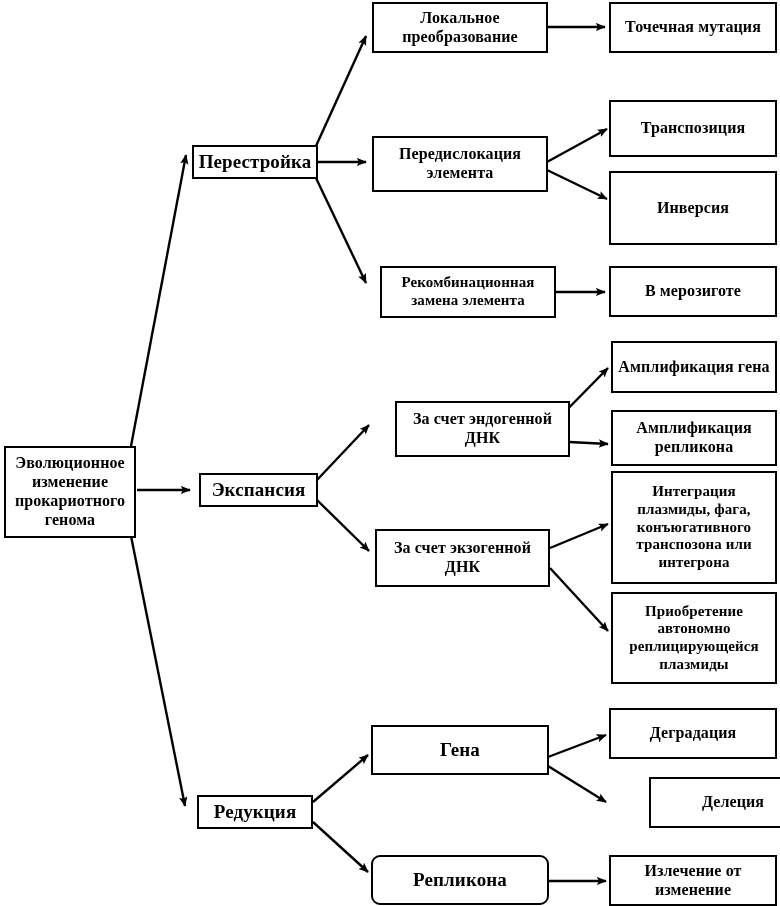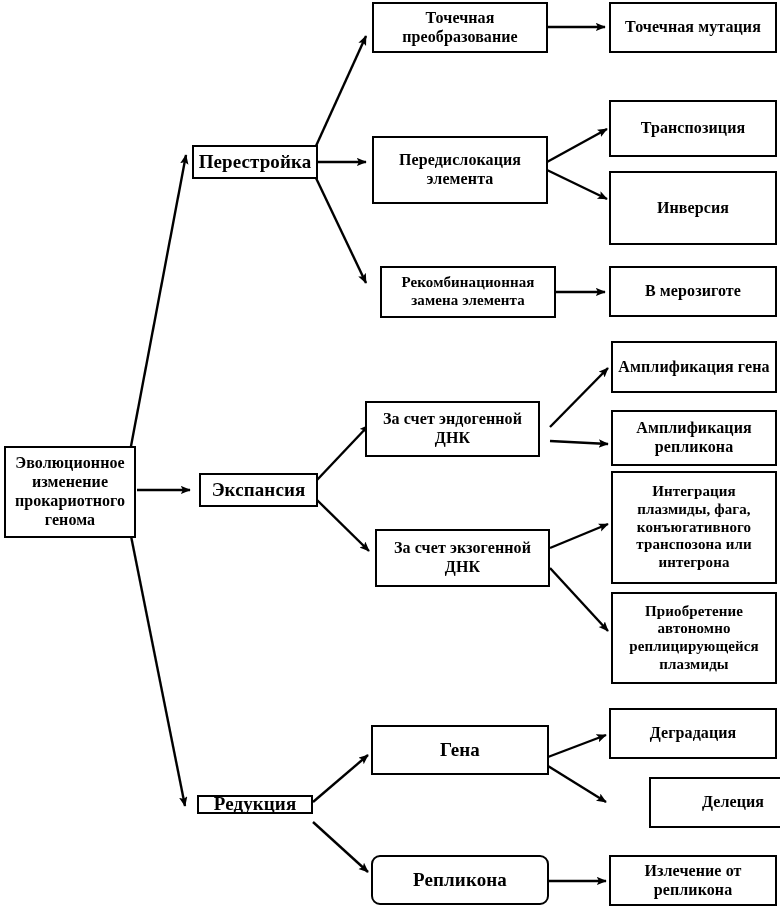--- a/index.html
+++ b/index.html
@@ -92,37 +92,37 @@
   </div>
 
   <div class="node f17" style="left:192px; top:145px; width:126px; height:34px;">
     <span>Перестройка</span>
   </div>
 
   <div class="node f17" style="left:199px; top:473px; width:119px; height:34px;">
     <span>Экспансия</span>
   </div>
 
-  <div class="node f17" style="left:197px; top:795px; width:116px; height:19px;">
+  <div class="node f17" style="left:197px; top:795px; width:116px; height:34px;">
     <span>Редукция</span>
   </div>
 
   <div class="node f16" style="left:372px; top:2px; width:176px; height:51px;">
-    <span>Точечная преобразование</span>
+    <span>Локальное преобразование</span>
   </div>
 
-  <div class="node f16" style="left:372px; top:136px; width:176px; height:68px;">
+  <div class="node f16" style="left:372px; top:136px; width:176px; height:56px;">
     <span>Передислокация элемента</span>
   </div>
 
   <div class="node f15" style="left:372px; top:266px; width:176px; height:52px;margin-left:8px;">
     <span>Рекомбинационная замена элемента</span>
   </div>
 
-  <div class="node f16" style="left:365px; top:401px; width:175px; height:56px;">
+  <div class="node f16" style="left:395px; top:401px; width:175px; height:56px;">
     <span>За счет эндогенной ДНК</span>
   </div>
 
   <div class="node f16" style="left:375px; top:529px; width:175px; height:58px;align-items:center;">
     <span>За счет экзогенной ДНК</span>
   </div>
 
   <div class="node f17" style="left:371px; top:725px; width:178px; height:50px;">
     <span>Гена</span>
   </div>
@@ -165,16 +165,16 @@
 
   <div class="node f16" style="left:609px; top:708px; width:168px; height:51px;">
     <span>Деградация</span>
   </div>
 
   <div class="node f16" style="left:609px; top:777px; width:168px; height:51px;margin-left:40px;">
     <span>Делеция</span>
   </div>
 
   <div class="node f16" style="left:609px; top:855px; width:168px; height:51px;">
-    <span>Излечение от репликона</span>
+    <span>Излечение от изменение</span>
   </div>
 
 </div>
 
 </body></html>

